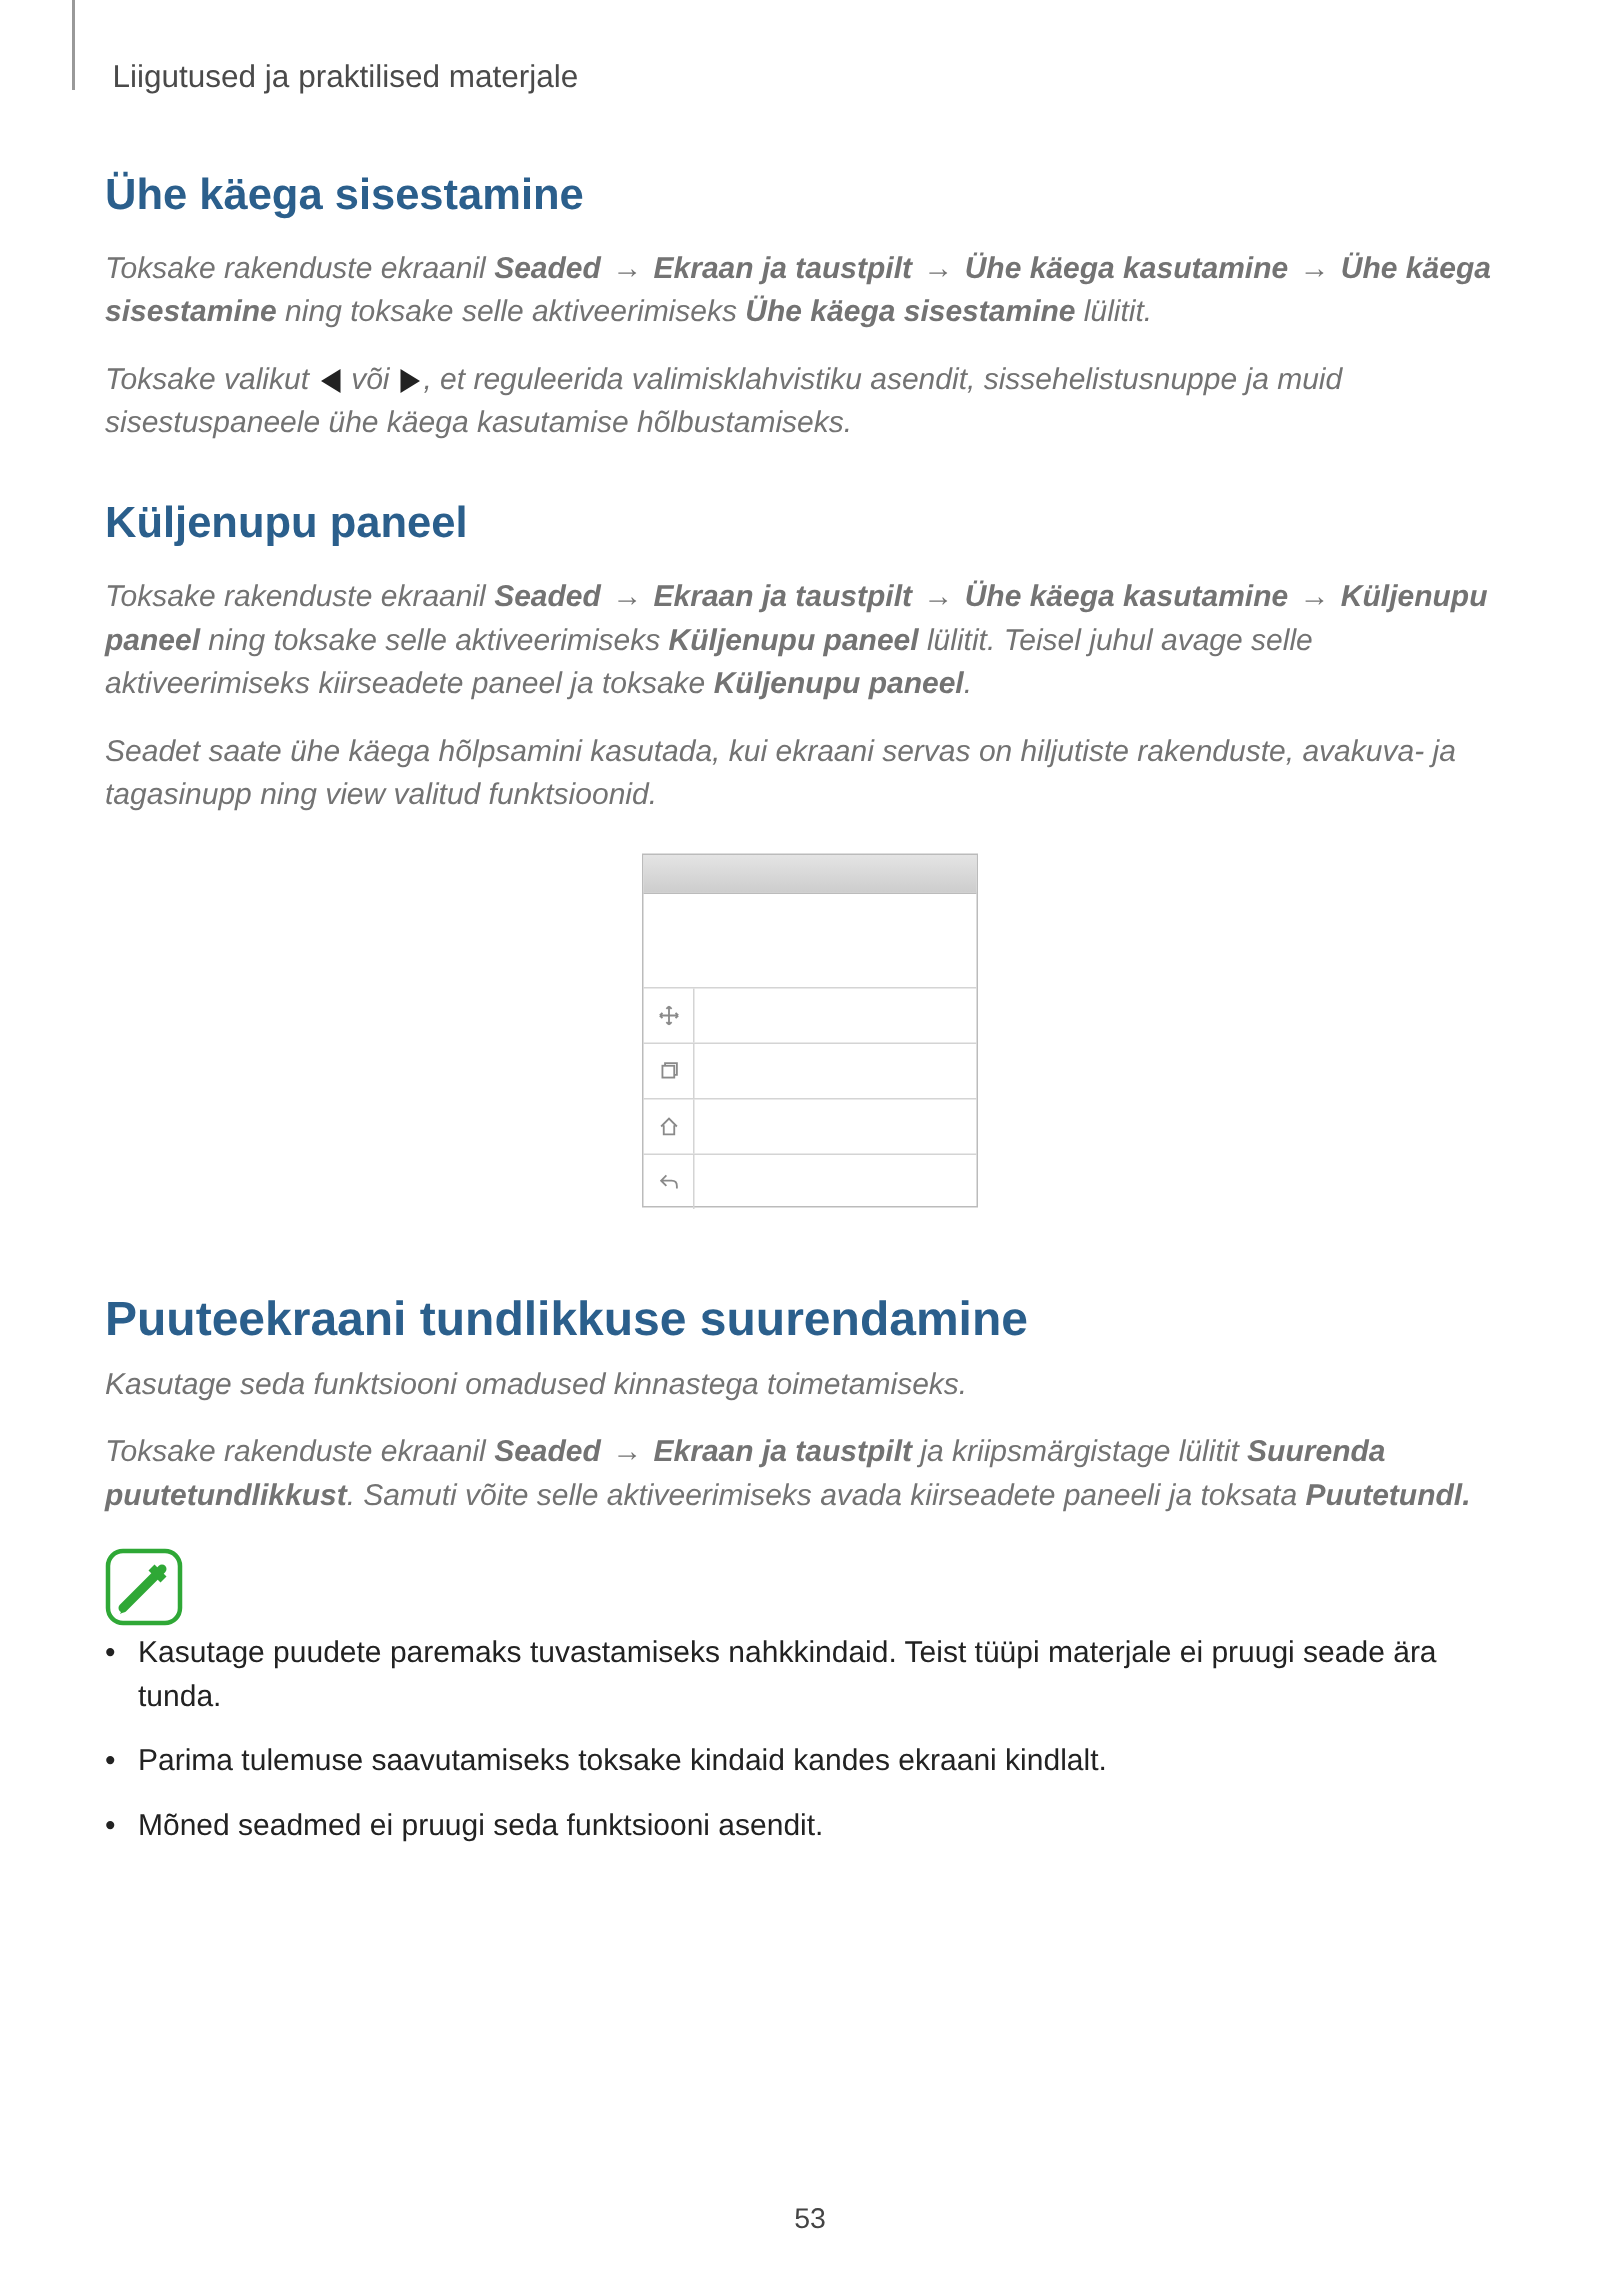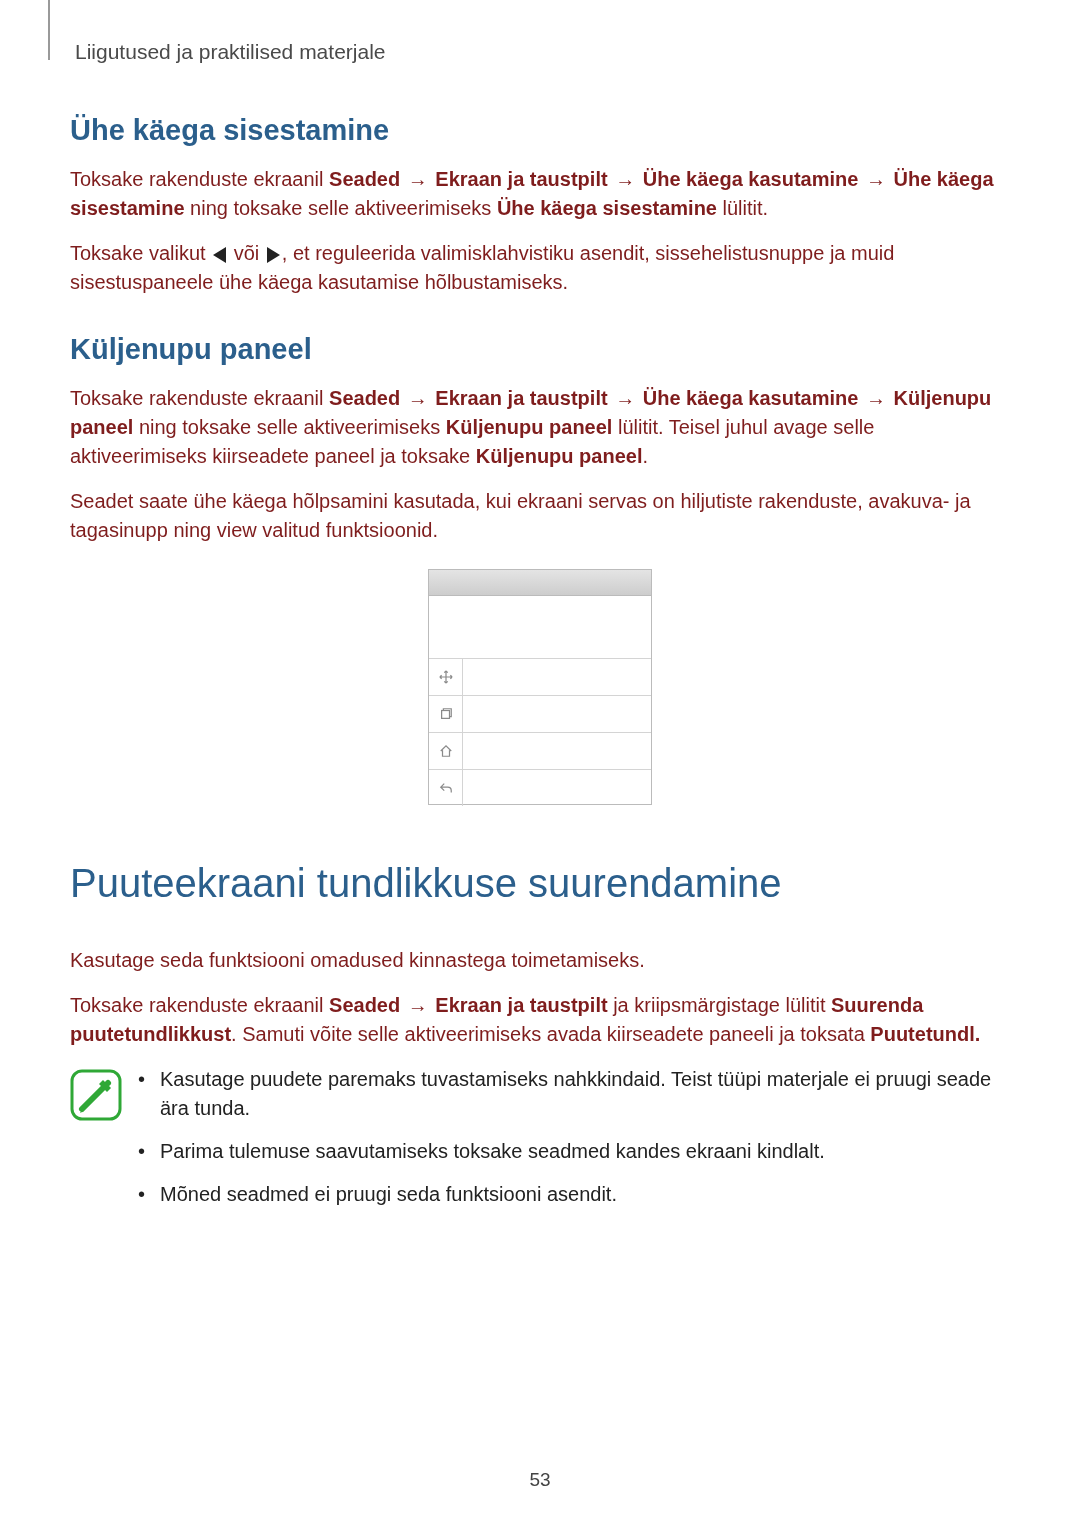--- a/index.html
+++ b/index.html
@@ -27,29 +27,30 @@
     margin-left: 5px;
   }
   h2.blue-heading {
     color: #2b5f8c;
     font-size: 29px;
     font-weight: 600;
     margin-bottom: 18px;
   }
   h1.section-title {
     color: #2b5f8c;
-    font-size: 40px;
-    font-weight: 400;
-    margin-bottom: 40px;
+    font-size: 32px;
+    font-weight: 700;
+    margin-bottom: 11px;
   }
   p.body-text {
     font-size: 20px;
     line-height: 1.45;
-    color: #7f1d1d;
+    color: #737373;
     margin-bottom: 16px;
+    font-style: italic;
   }
   .bold { font-weight: 700; }
   .arrow { margin: 0 2px; }
   .tri-left, .tri-right {
     display: inline-block;
     width: 0; height: 0;
     vertical-align: middle;
     margin: 0 2px;
   }
   .tri-left {
@@ -96,22 +97,23 @@
     align-items: center;
     justify-content: center;
     font-size: 15px;
     color: #8a8a8a;
   }
   .device .row .rest { flex: 1; }
 
   
   .note {
     display: flex;
-    gap: 16px;
+    gap: 4px;
     margin-top: 10px;
+    flex-direction: column;
   }
   .note-icon {
     width: 52px;
     height: 52px;
     flex-shrink: 0;
     margin-top: 4px;
   }
   .note-list {
     flex: 1;
     list-style: none;
@@ -218,18 +220,18 @@
 
 <div class="note">
   <svg class="note-icon" viewBox="0 0 52 52">
     <rect x="2" y="2" width="48" height="48" rx="10" fill="#fff" stroke="#2fa836" stroke-width="3"></rect>
     <path d="M12 40 L38 14" stroke="#2fa836" stroke-width="6" stroke-linecap="round"></path>
     <path d="M33 11 L41 19 L37 23 L29 15 Z" fill="#2fa836"></path>
     <path d="M12 40 L10 44 L14 42 Z" fill="#2fa836"></path>
   </svg>
   <ul class="note-list">
     <li>Kasutage puudete paremaks tuvastamiseks nahkkindaid. Teist tüüpi materjale ei pruugi seade ära tunda.</li>
-    <li>Parima tulemuse saavutamiseks toksake seadmed kandes ekraani kindlalt.</li>
+    <li>Parima tulemuse saavutamiseks toksake kindaid kandes ekraani kindlalt.</li>
     <li>Mõned seadmed ei pruugi seda funktsiooni asendit.</li>
   </ul>
 </div>
 
 <div class="page-num">53</div>
 
 </body></html>

